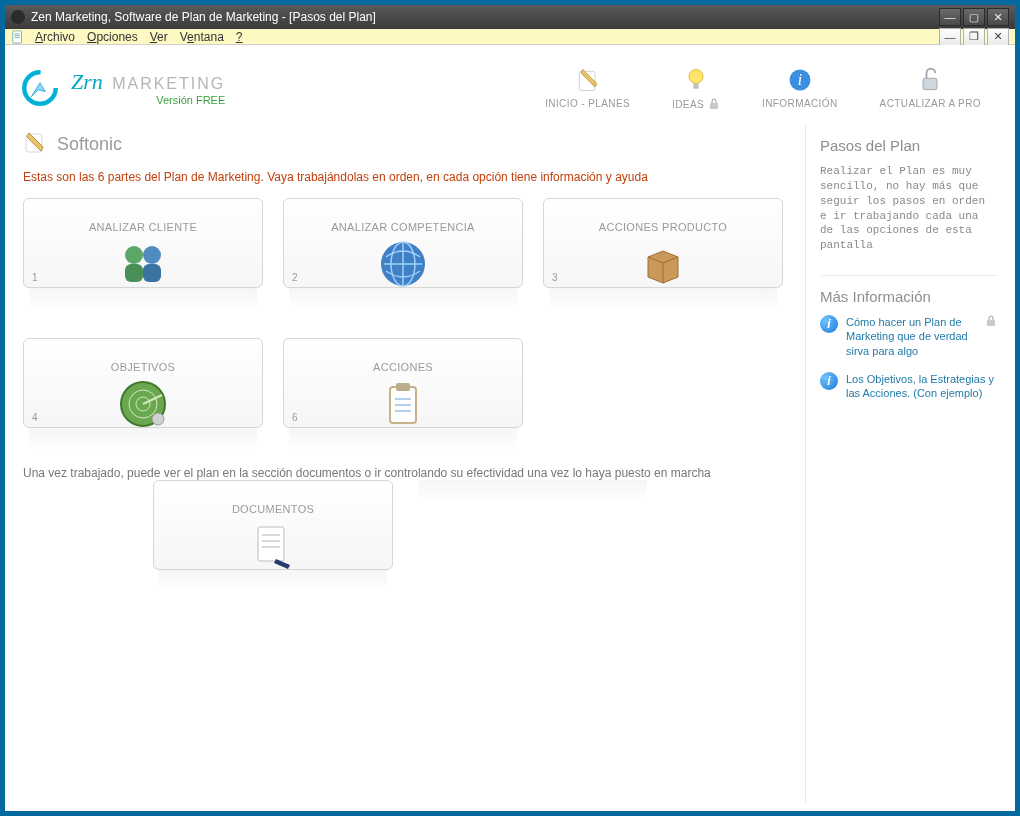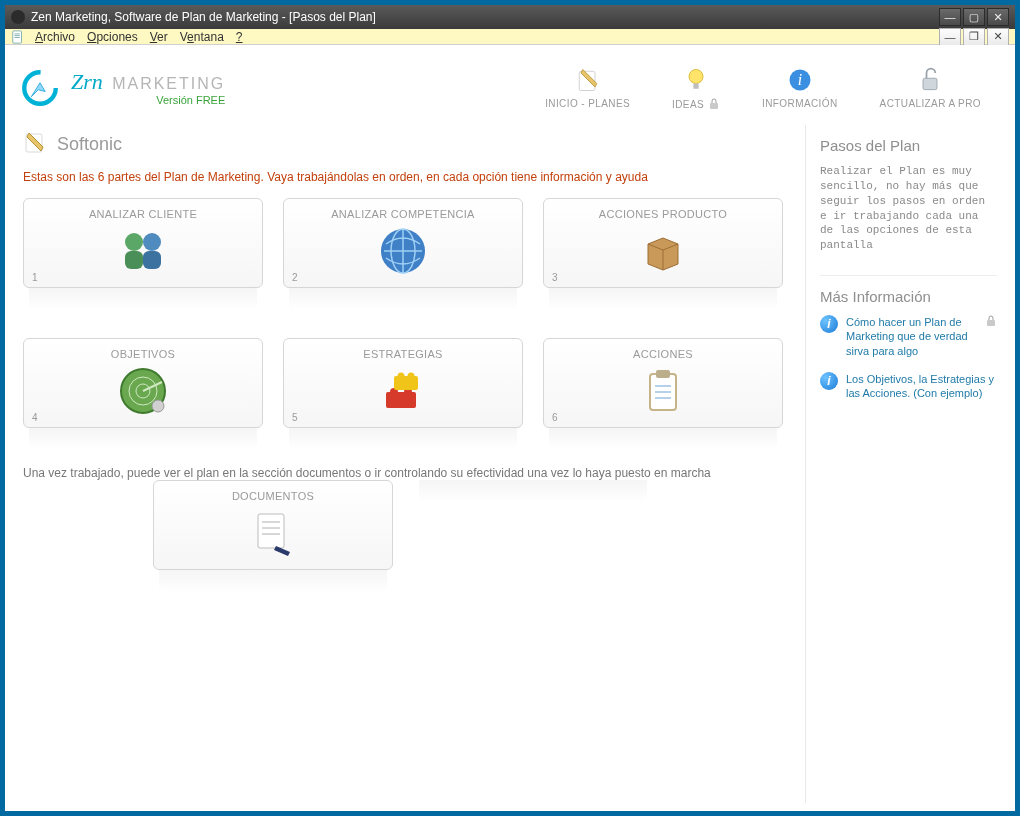--- a/index.html
+++ b/index.html
@@ -40,21 +40,21 @@
   
   .page-title-row { display:flex; align-items:center; gap:10px; margin:6px 0 12px 4px; }
   .page-title { font-size:18px; color:#9a9a9a; font-weight:400; }
   .pencil-ico svg { width:24px; height:24px; }
   .intro { font-size:12px; color:#c2410c; margin:0 0 14px 4px; }
   .mid-text { font-size:12px; color:#777; margin:16px 0 0 4px; }
   
   .grid { display:grid; grid-template-columns: repeat(3, 240px); gap: 28px 20px; margin-left:4px; }
   .grid.secondary { grid-template-columns: repeat(2, 240px); justify-content:center; width: 760px; }
   .card { position:relative; height:112px; cursor:pointer; }
-  .card-box { height:90px; border:1px solid #d6d6d6; border-radius:6px; background:linear-gradient(#ffffff,#f6f6f6); display:flex; flex-direction:column; align-items:center; padding-top:9px; position:relative; }
+  .card-box { height:90px; border:1px solid #d6d6d6; border-radius:6px; background:linear-gradient(#ffffff,#f6f6f6); display:flex; flex-direction:column; align-items:center; padding-top:22px; position:relative; }
   .card-title { font-size:11px; color:#9a9a9a; letter-spacing:0.3px; }
   .card-num { position:absolute; left:8px; bottom:4px; font-size:10px; color:#9a9a9a; }
   .card-icon { margin-top:4px; width:54px; height:54px; display:flex; align-items:center; justify-content:center; }
   .card-reflection { height:22px; margin:0 6px; background:linear-gradient(rgba(0,0,0,0.04), rgba(0,0,0,0)); border-radius:0 0 6px 6px; }
   
   .side-heading { font-size:15px; color:#8f8f8f; margin:8px 0 10px 0; }
   .side-text { font-size:11px; color:#8a8a8a; line-height:1.35;font-family:Liberation Mono, monospace; }
   .side-sep { border:none; border-top:1px solid #eee; margin:22px 0 12px 0; }
   .side-link-row { display:flex; align-items:flex-start; gap:8px; margin-bottom:14px; }
   .side-link-row .info-dot { flex-shrink:0; width:18px; height:18px; border-radius:50%; background:radial-gradient(circle at 30% 30%, #6ec3ff, #1b7bd6); display:flex; align-items:center; justify-content:center; color:#fff; font-style:italic; font-weight:bold; font-size:12px; }
@@ -232,37 +232,20 @@
                     <circle cx="27" cy="27" r="7" fill="none" stroke="#cfe8c2"></circle>
                     <path d="M27 27 L46 18" stroke="#cfe8c2" stroke-width="2"></path>
                     <circle cx="42" cy="42" r="6" fill="#d0d0d0" stroke="#999"></circle>
                   </svg>
               </span>
               <span class="card-num">4</span>
             </div>
             <div class="card-reflection"></div>
           </div>
 
-          <div class="card">
-            <div class="card-box">
-              <span class="card-title">ESTRATEGIAS</span>
-              <span class="card-icon">
-                <svg viewBox="0 0 54 54">
-                  <rect x="10" y="28" width="30" height="16" rx="2" fill="#d63a2a"></rect>
-                    <circle cx="18" cy="28" r="4" fill="#d63a2a"></circle>
-                    <circle cx="32" cy="28" r="4" fill="#d63a2a"></circle>
-                  <rect x="18" y="12" width="24" height="14" rx="2" fill="#f0c419"></rect>
-                    <circle cx="25" cy="12" r="3.5" fill="#f0c419"></circle>
-                    <circle cx="35" cy="12" r="3.5" fill="#f0c419"></circle>
-                </svg>
-              </span>
-              <span class="card-num">5</span>
-            </div>
-            <div class="card-reflection"></div>
-          </div>
 
           <div class="card">
             <div class="card-box">
               <span class="card-title">ACCIONES</span>
               <span class="card-icon">
                 <svg viewBox="0 0 54 54">
                     <rect x="14" y="10" width="26" height="36" rx="3" fill="#fff" stroke="#c7b38a" stroke-width="2"></rect>
                     <rect x="20" y="6" width="14" height="8" rx="2" fill="#bcae8b"></rect>
                     <line x1="19" y1="22" x2="35" y2="22" stroke="#6aa1d6"></line>
                     <line x1="19" y1="28" x2="35" y2="28" stroke="#6aa1d6"></line>

